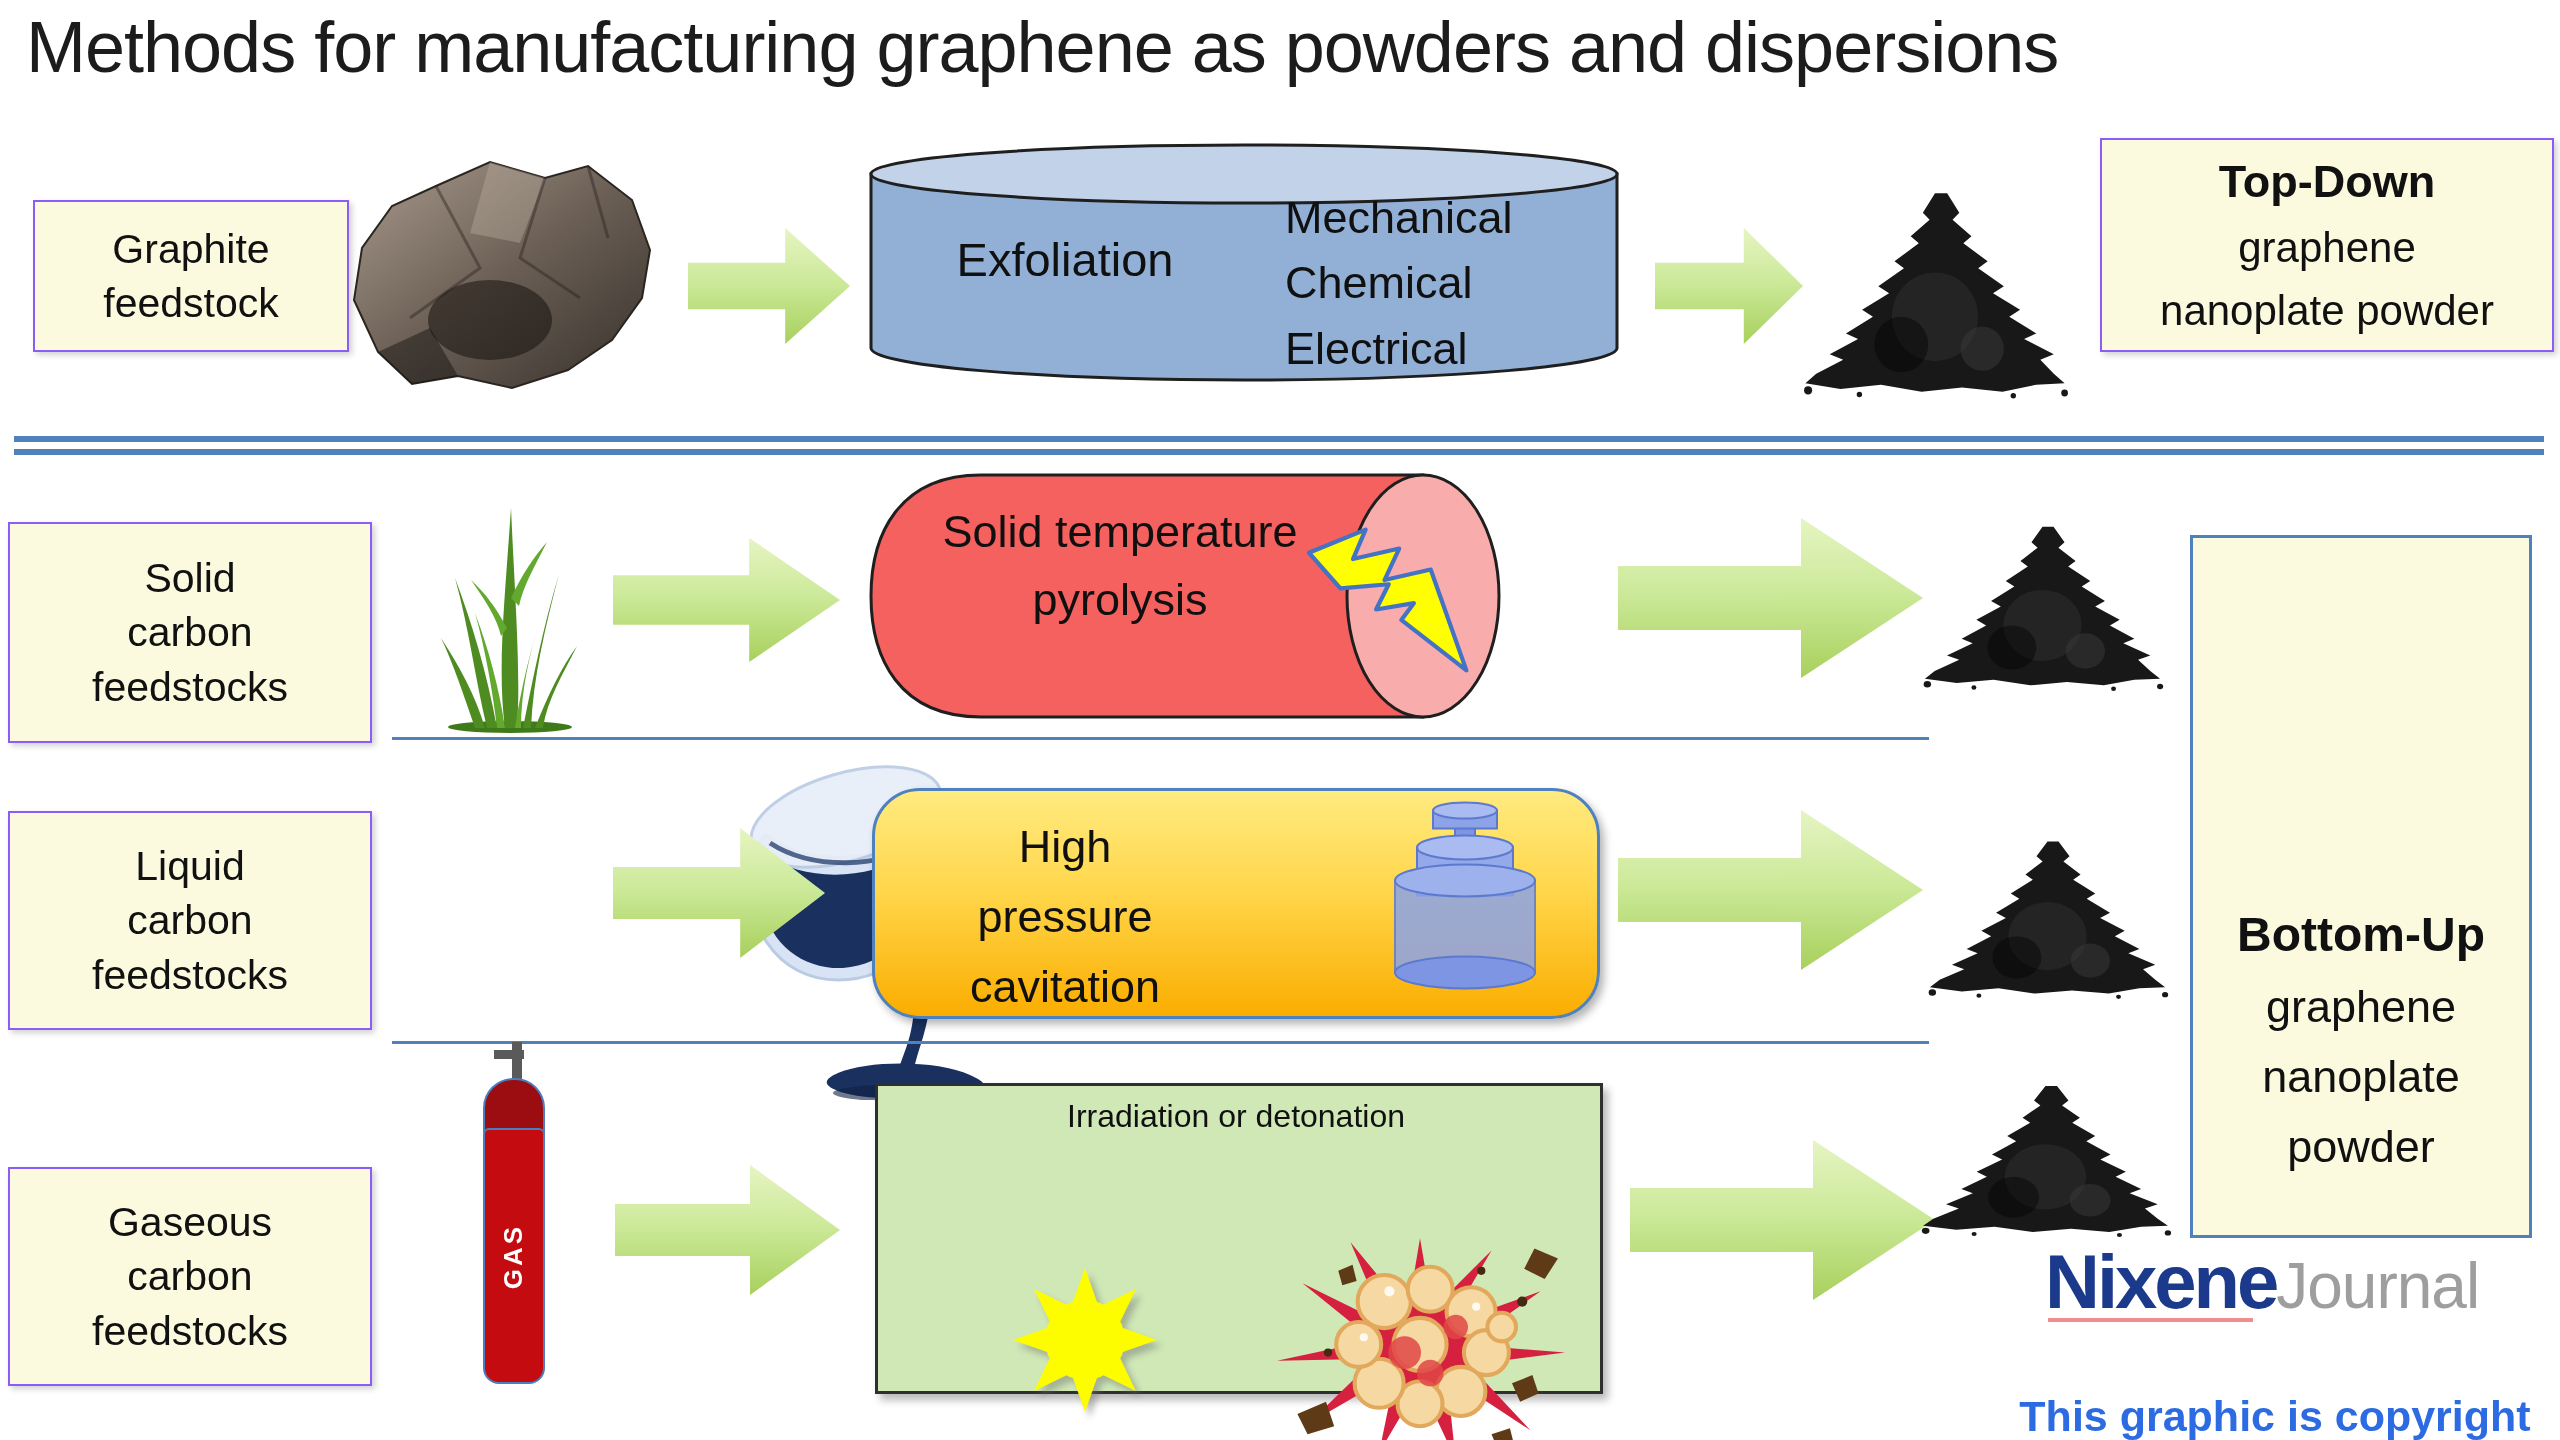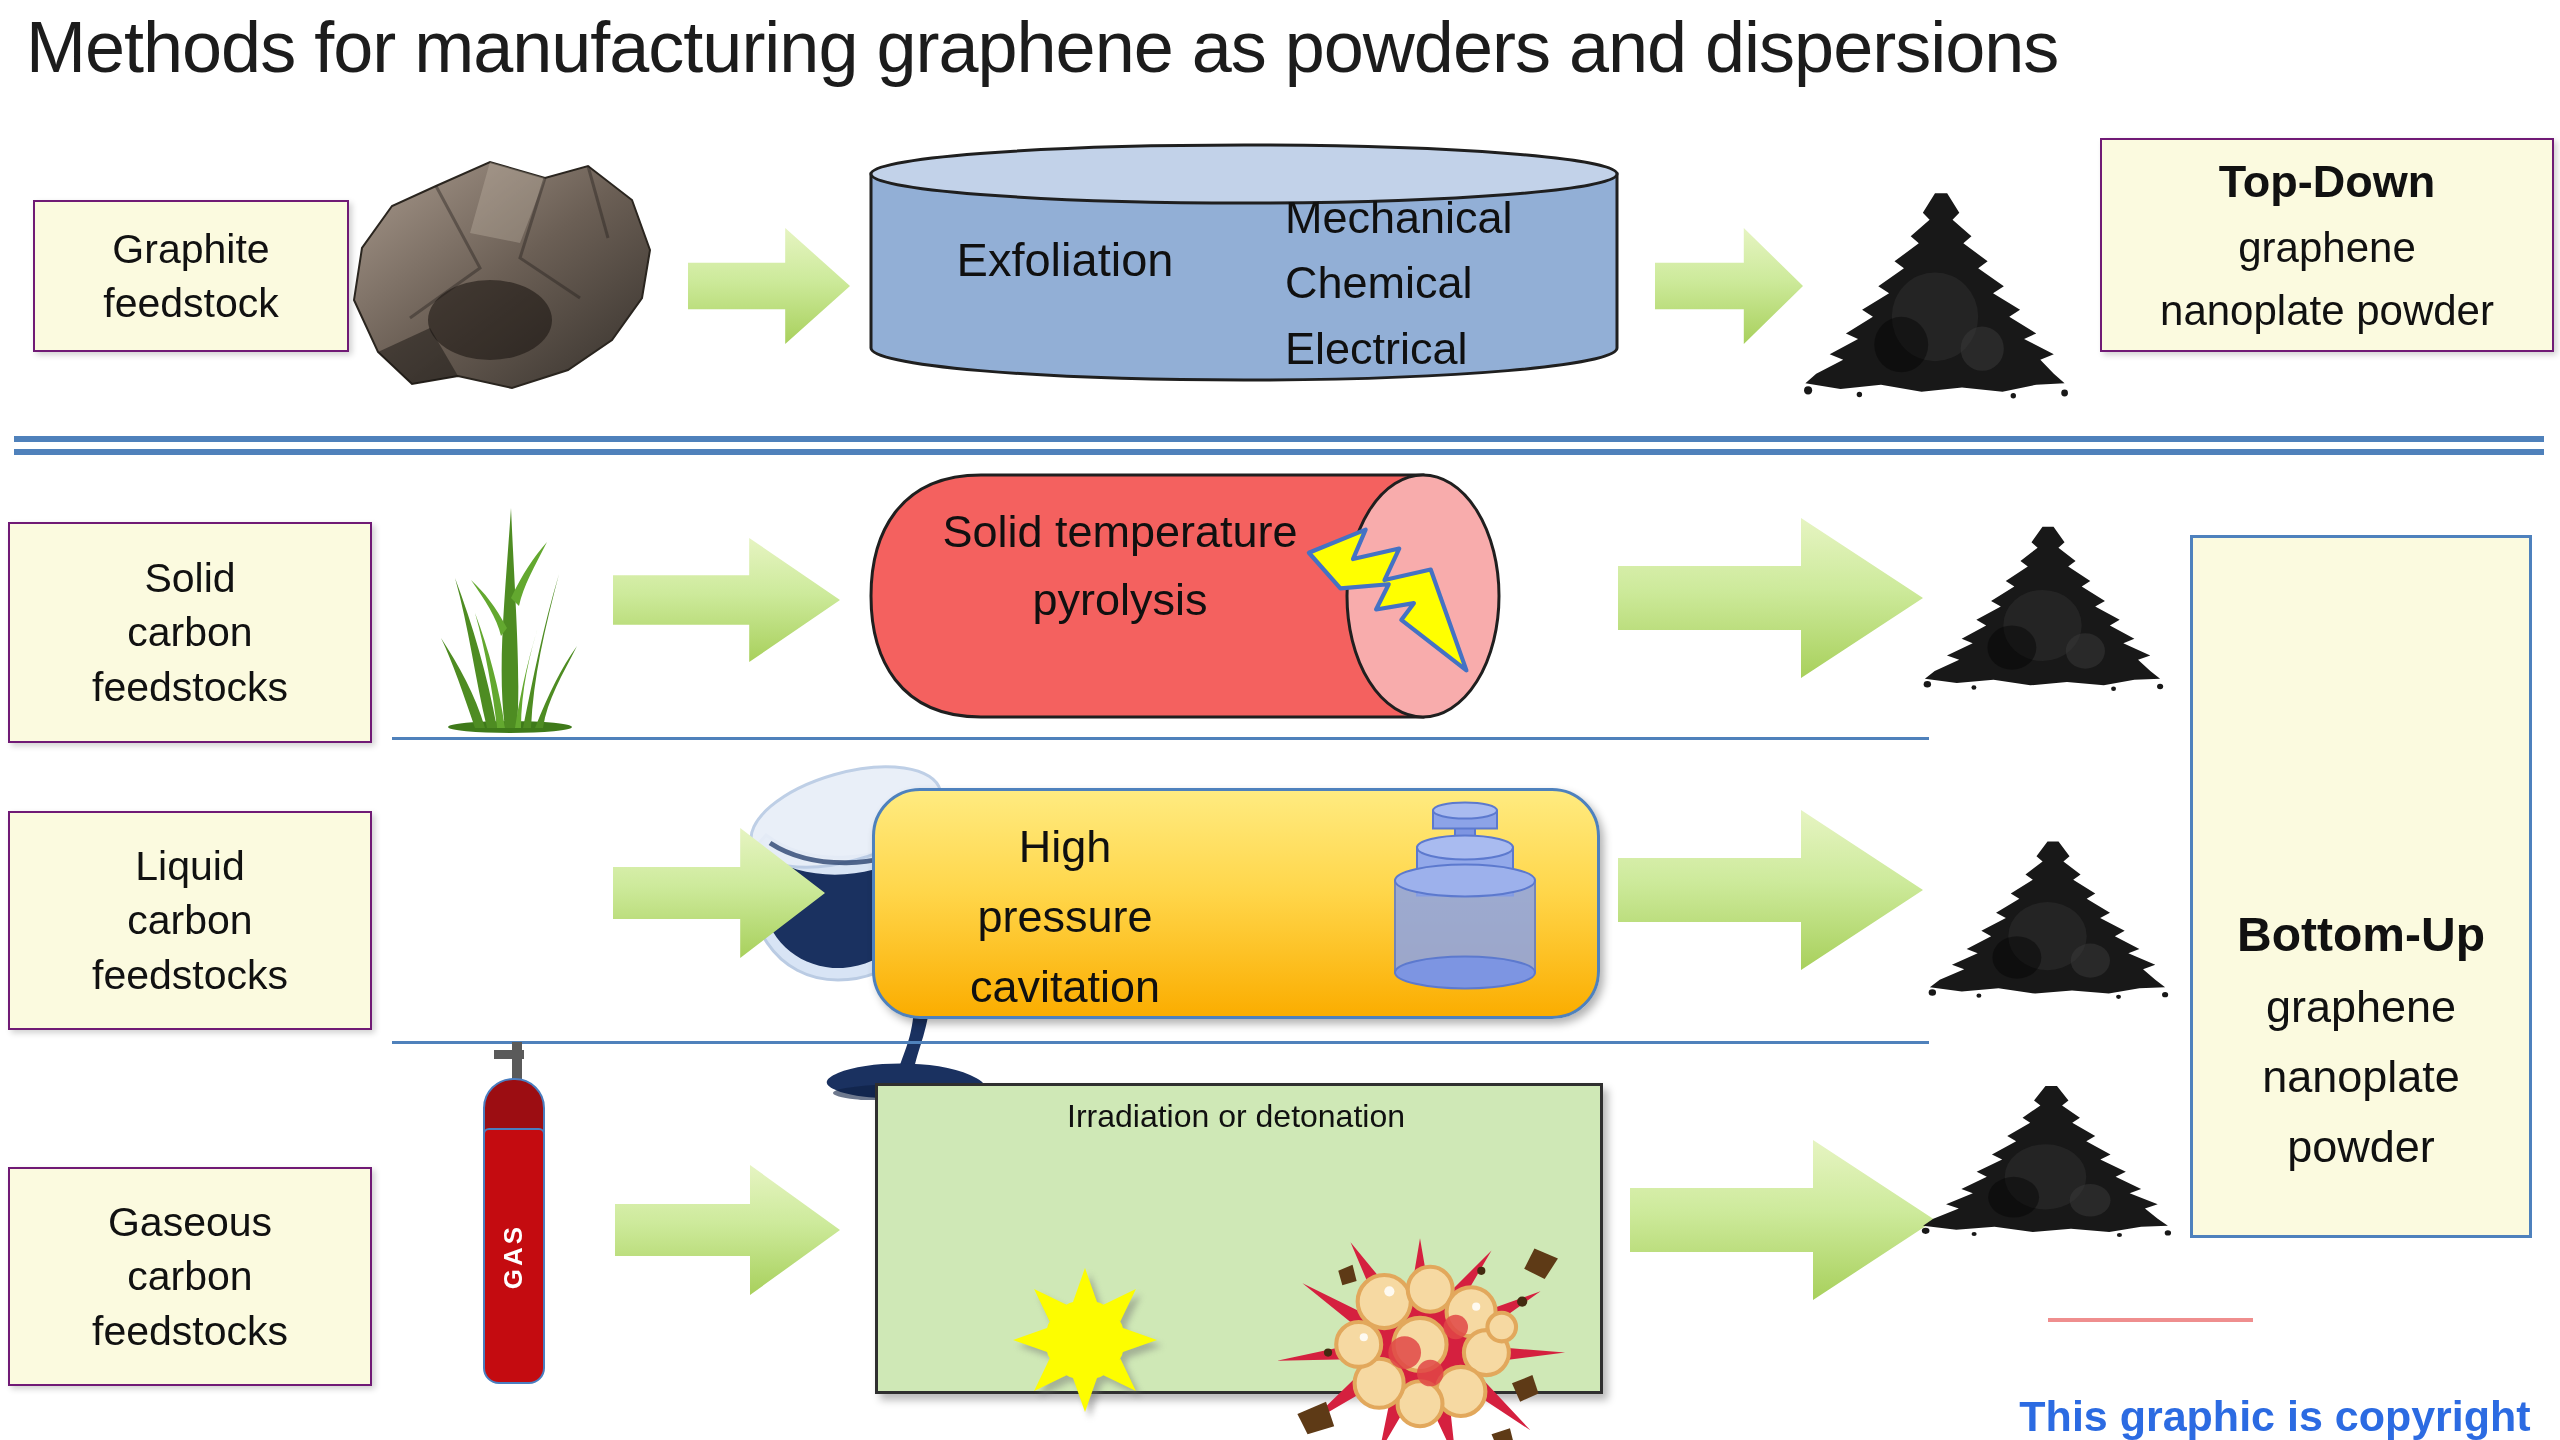--- a/index.html
+++ b/index.html
@@ -4,21 +4,21 @@
 <style>
   html,body{margin:0;padding:0;background:#ffffff;width:2560px;height:1440px;overflow:hidden;
             font-family:"Liberation Sans",sans-serif;}
   .abs{position:absolute;}
   #stage{position:relative;width:2560px;height:1440px;background:#fff;}
 
   
   .title{left:26px;top:6px;width:2480px;font-size:72px;letter-spacing:-1px;color:#1c1c1c;white-space:nowrap;}
 
   
-  .ybox{background:#FBFADF;border:2px solid #701a75;box-shadow:3px 3px 6px rgba(0,0,0,.18);
+  .ybox{background:#FBFADF;border:2px solid #8b5cf6;box-shadow:3px 3px 6px rgba(0,0,0,.18);
         display:flex;align-items:center;justify-content:center;text-align:center;
         font-size:41px;line-height:1.32;color:#111;}
   .pre{white-space:pre-line;}
 
   
   .arrow{background:linear-gradient(180deg,#e6f4c2 0%,#cdea9b 45%,#a8d05c 100%);
          clip-path:polygon(0 30%,60% 30%,60% 0,100% 50%,60% 100%,60% 70%,0 70%);
          filter:drop-shadow(1px 2px 2px rgba(100,140,50,.55));}
 
   
@@ -263,16 +263,20 @@
       <use href="#powder"></use>
     </svg>
 
   <div class="abs bottomup" style="left:2190px;top:523px;width:342px;height:703px;">
     <span class="bold" style="font-size:48px;">Bottom-Up</span>
     <span class="pre">graphene
 nanoplate
 powder</span>
   </div>
 
+  <div class="abs" style="left:2045px;top:1238px;display:flex;align-items:baseline;">
+    <span class="brand">Nixene</span>
+    <span class="brand2">Journal</span>
+  </div>
   <div class="abs redline" style="left:2048px;top:1318px;width:205px;"></div>
   <div class="abs footText" style="left:1995px;top:1392px;width:560px;font-size:43px;">This graphic is copyright free</div>
 
 </div>
 
 </body></html>

